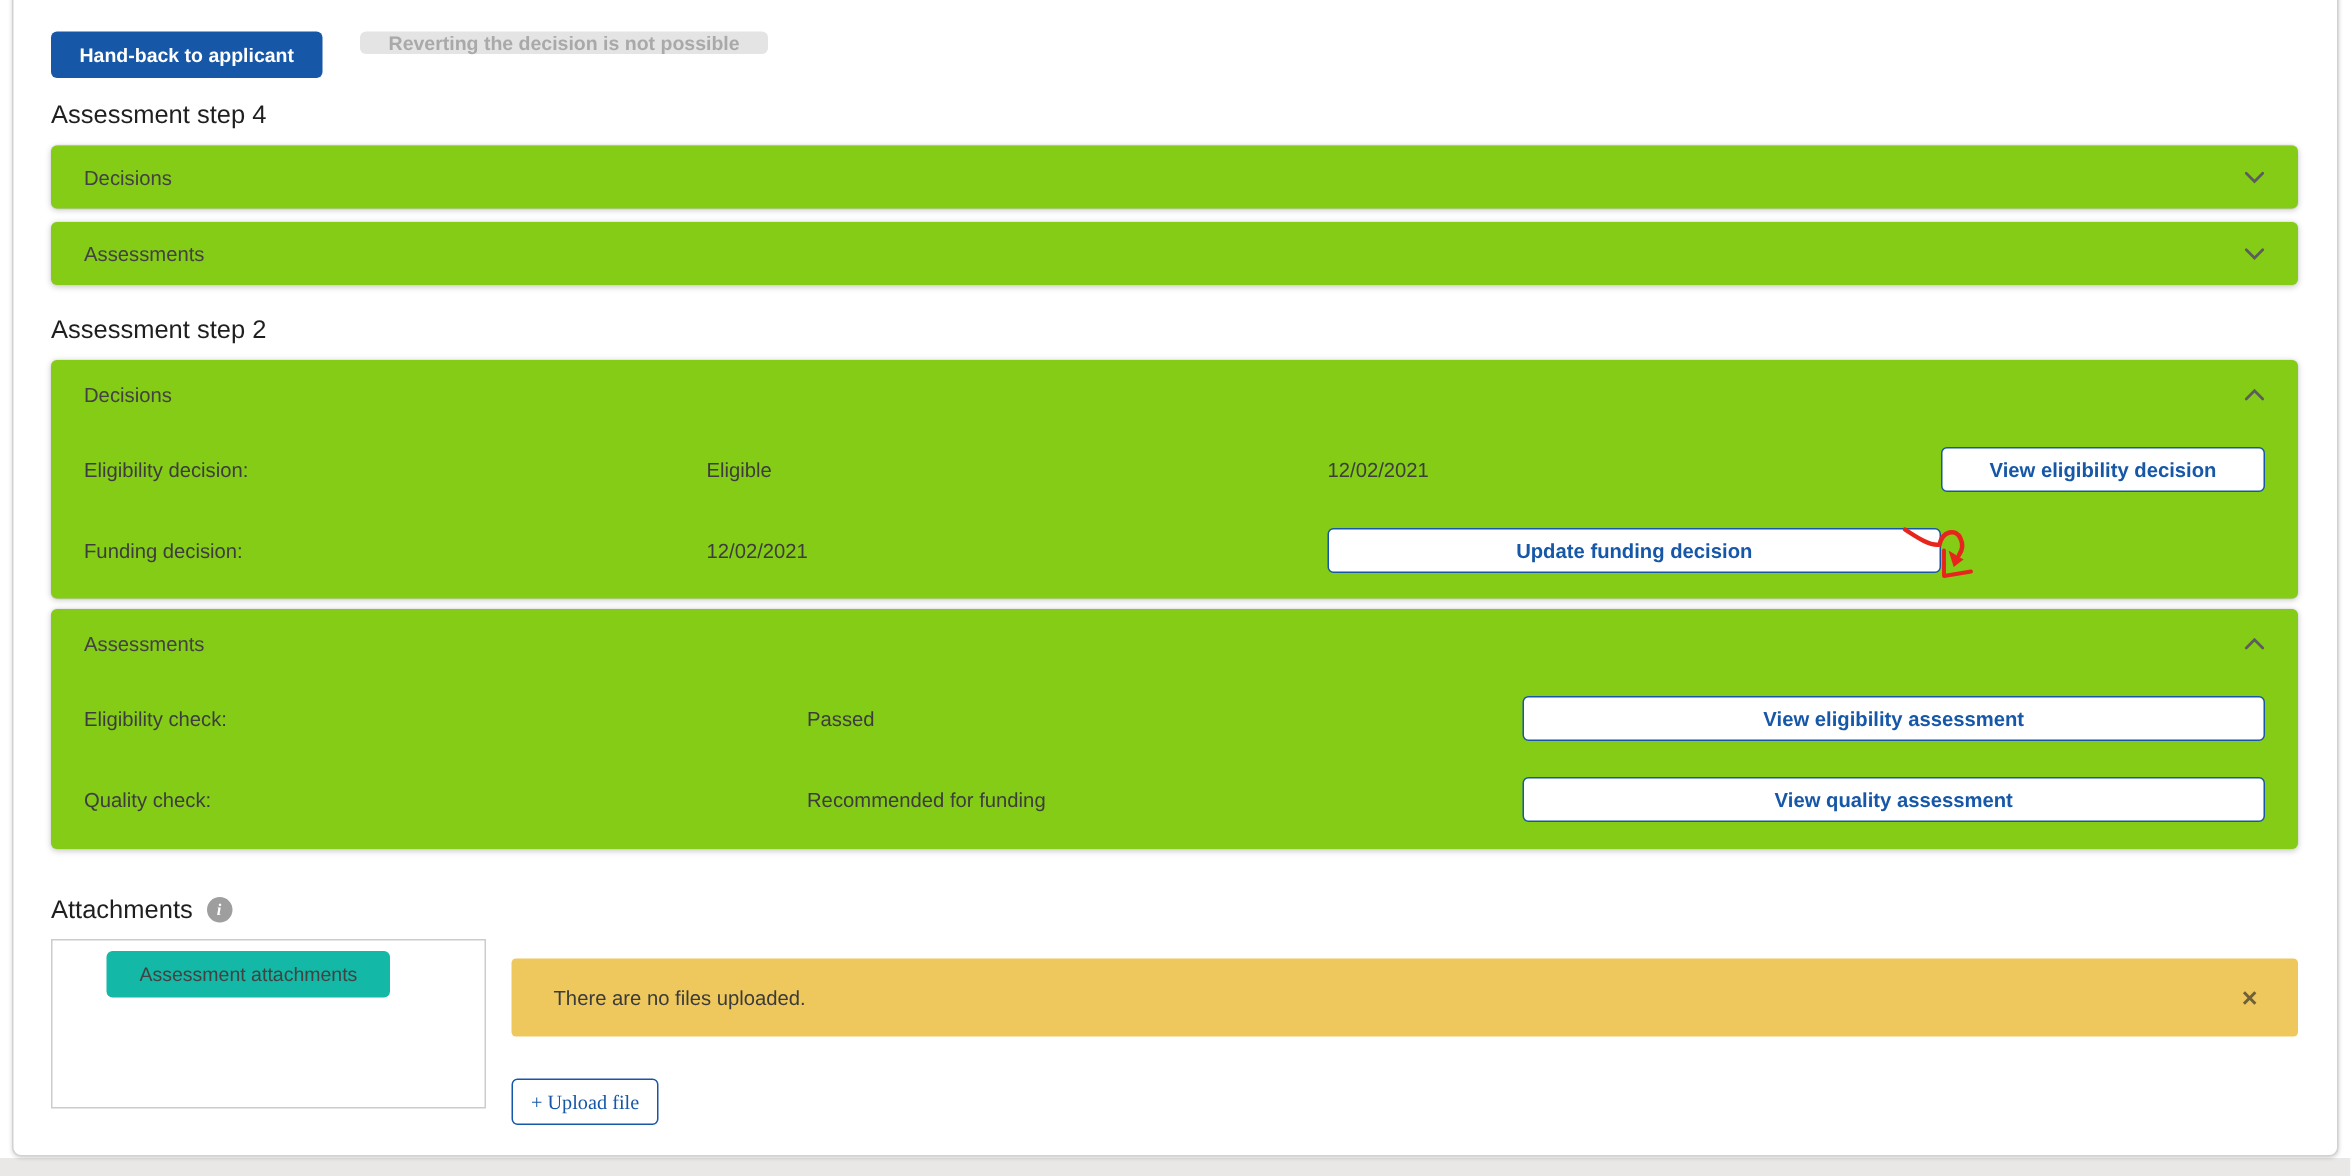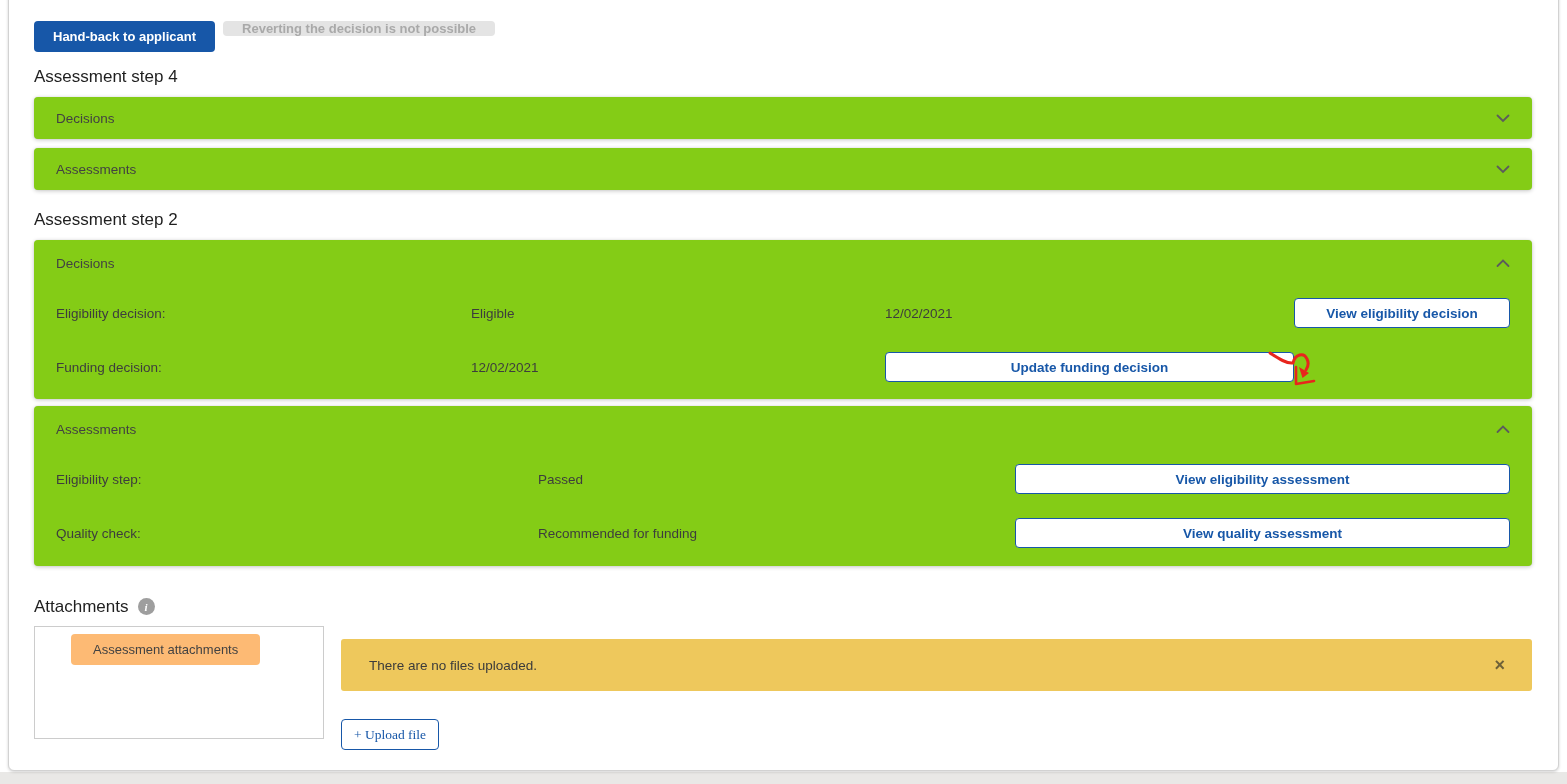--- a/index.html
+++ b/index.html
@@ -17,21 +17,21 @@
   .main-card {
     position: absolute; left: 8px; top: -12px; width: 1551px; height: 783px;
     background: #ffffff;
     border: 1px solid #d2d2d2;
     border-radius: 6px;
     box-shadow: 0 1px 3px rgba(0,0,0,0.18);
   }
   .content { padding: 32px 26px 0 25px; }
 
   
-  .toolbar { display: flex; gap: 8px; }
+  .toolbar { display: flex; gap: 25px; }
   .btn-primary {
     height: 31px; padding: 0 19px; border: none; border-radius: 4px;
     background: #1757a8; color: #ffffff; font-size: 13px; font-weight: 700;
     font-family: "Liberation Sans", sans-serif; cursor: pointer;
   }
   .btn-disabled {
     height: 15px; padding: 0 19px; border: none; border-radius: 4px;
     background: #e4e4e4; color: #a9a9a9; font-size: 13px; font-weight: 700;
     font-family: "Liberation Sans", sans-serif;
   }
@@ -90,21 +90,21 @@
     display: inline-flex; align-items: center; justify-content: center;
     font-family: "Liberation Serif", serif; font-style: italic;
   }
   .attach-area { display: flex; align-items: flex-start; gap: 17px; margin-top: 8px; }
   .attach-box {
     width: 290px; height: 113px; border: 1px solid #cccccc; background: #fff;
     padding: 7px 0 0 36px;
   }
   .attach-tab {
     display: inline-flex; align-items: center; height: 31px; padding: 0 22px;
-    background: #fdba74; border-radius: 4px; font-size: 13px; color: #424242;
+    background: #14b8a6; border-radius: 4px; font-size: 13px; color: #424242;
     cursor: pointer;
   }
   .attach-right { flex: 1; }
   .alert {
     margin-top: 13px; height: 52px; background: #eec85c; border-radius: 3px;
     display: flex; align-items: center; padding: 0 27px 0 28px;
   }
   .alert-text { font-size: 13.5px; color: #3b3b3b; }
   .alert-close {
     margin-left: auto; color: #6e6138; font-size: 18px; font-weight: 700;
@@ -186,21 +186,21 @@
       <div class="panel-header">
         <span class="panel-title">Assessments</span>
         <span class="chev">
           <svg width="14" height="9" viewBox="0 0 14 9">
               <path d="M1.5,7 L7,1.5 L12.5,7" stroke="#5c5c5c" stroke-width="1.8" fill="none" stroke-linecap="round"></path>
             </svg>
         </span>
       </div>
 
       <div class="arow first">
-        <span class="cell-label">Eligibility step:</span>
+        <span class="cell-label">Eligibility check:</span>
         <span class="cell-value">Passed</span>
         <button class="btn-outline">View eligibility assessment</button>
       </div>
 
       <div class="arow">
         <span class="cell-label">Quality check:</span>
         <span class="cell-value">Recommended for funding</span>
         <button class="btn-outline">View quality assessment</button>
       </div>
     </div>

